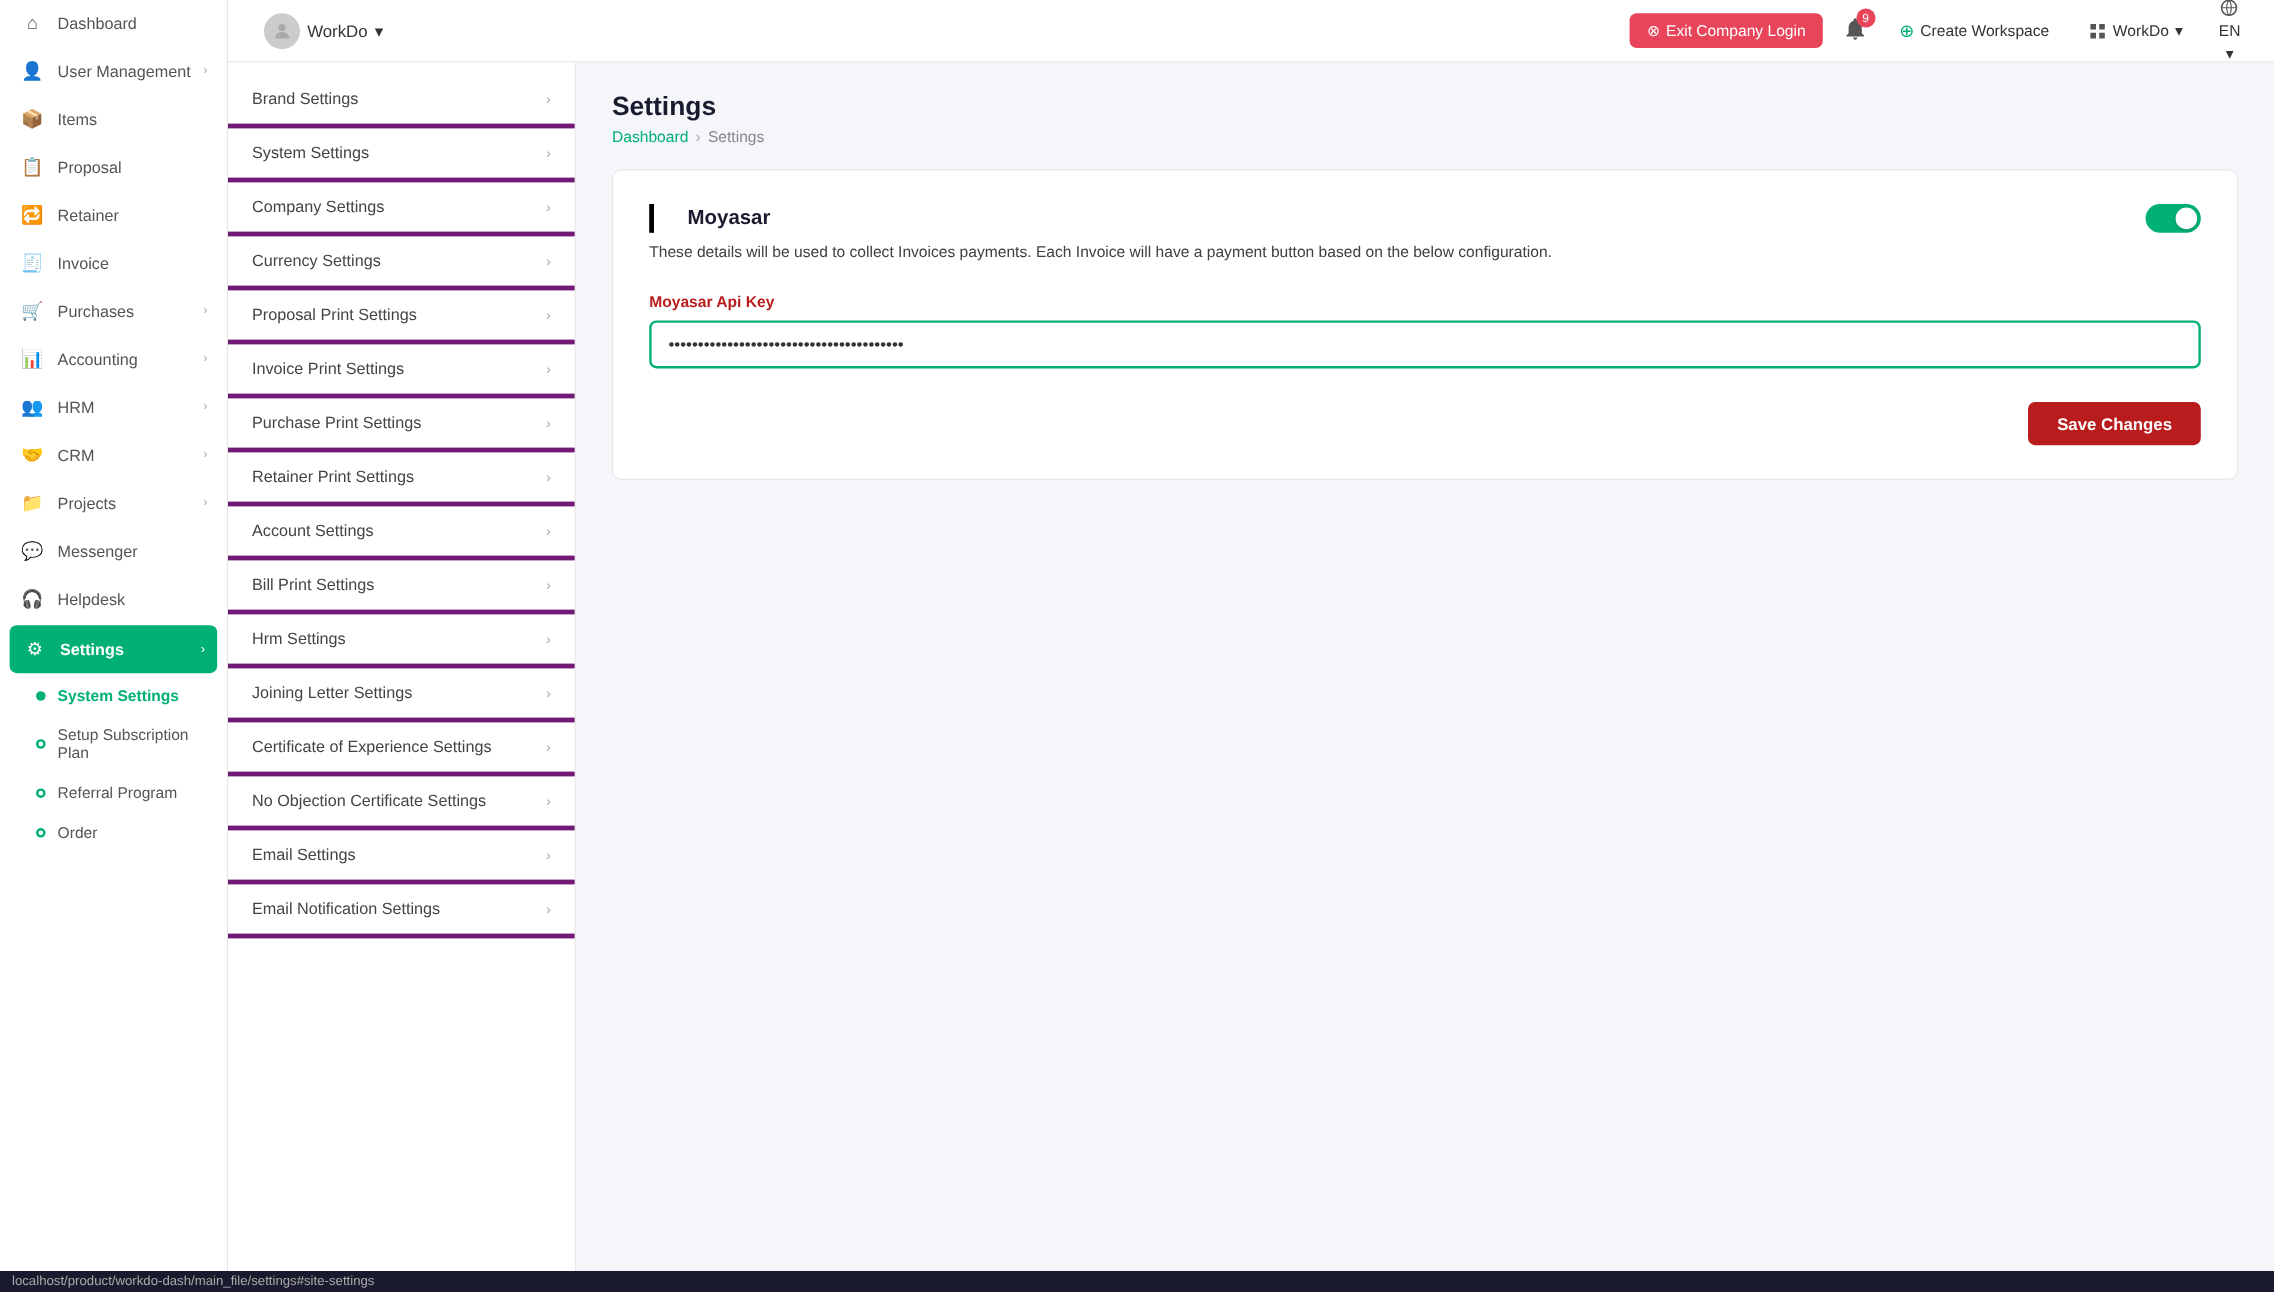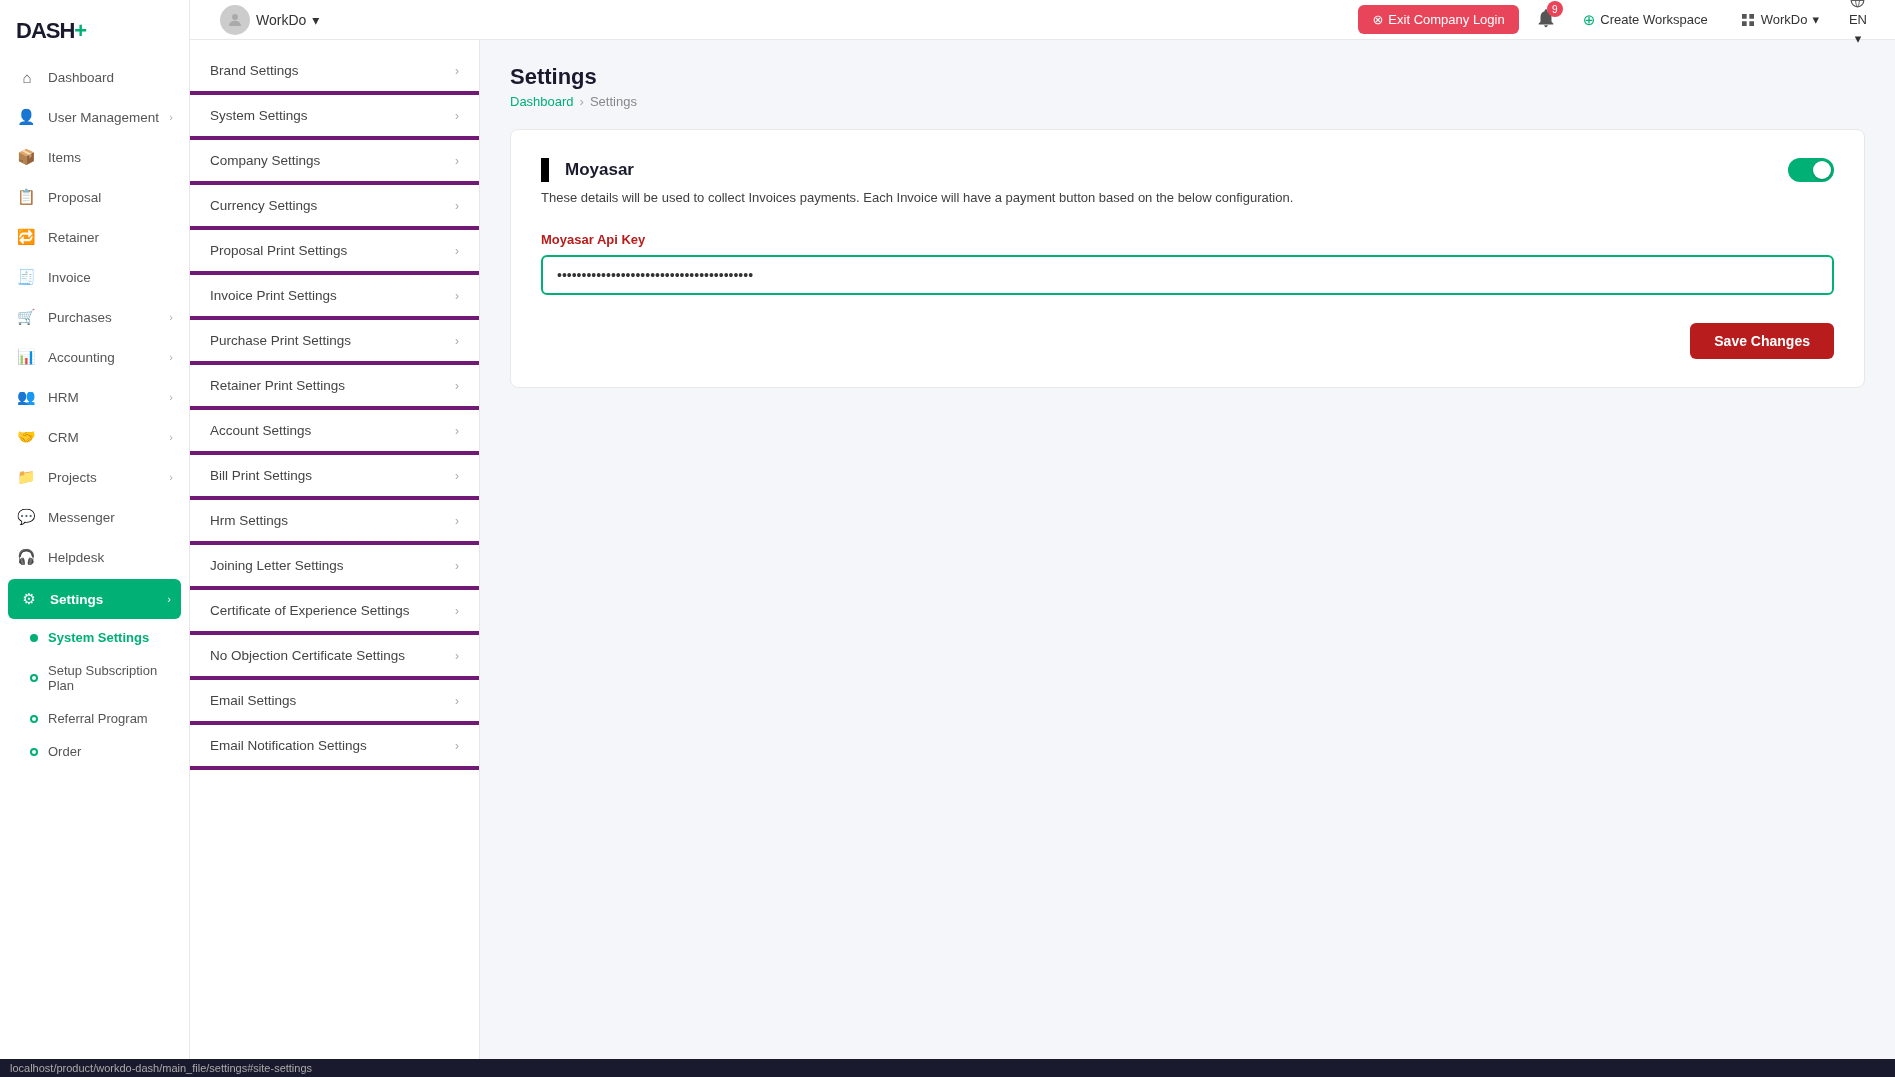--- a/index.html
+++ b/index.html
@@ -26,21 +26,21 @@
     .sub-nav { background: #fff; }
     .sub-nav-item { display: flex; align-items: center; padding: 9px 16px 9px 30px; cursor: pointer; color: #555; font-size: 13px; }
     .sub-nav-item.active-sub { color: #00b074; font-weight: 600; }
     .sub-dot { width: 8px; height: 8px; border-radius: 50%; border: 2px solid #00b074; margin-right: 10px; flex-shrink: 0; }
     .sub-dot-green { background: #00b074; border-color: #00b074; }
 
     
     .main-area { flex: 1; display: flex; flex-direction: column; overflow: hidden; }
 
     
-    .topbar { background: #fff; border-bottom: 1px solid #e8e8e8; display: flex; align-items: center; padding: 0 20px; height: 40px; gap: 12px; justify-content: space-between; }
+    .topbar { background: #fff; border-bottom: 1px solid #e8e8e8; display: flex; align-items: center; padding: 0 20px; height: 52px; gap: 12px; justify-content: space-between; }
     .topbar-left { display: flex; align-items: center; gap: 8px; flex: 1; }
     .company-selector { display: flex; align-items: center; gap: 6px; cursor: pointer; padding: 6px 10px; border-radius: 6px; }
     .company-avatar { width: 30px; height: 30px; border-radius: 50%; background: #ccc; display: flex; align-items: center; justify-content: center; font-size: 12px; color: #666; }
     .company-name { font-size: 14px; font-weight: 500; }
     .topbar-right { display: flex; align-items: center; gap: 12px; }
     .exit-btn { background: #e8445a; color: #fff; border: none; border-radius: 6px; padding: 7px 14px; font-size: 13px; cursor: pointer; display: flex; align-items: center; gap: 5px; }
     .notif-btn { position: relative; cursor: pointer; padding: 4px; }
     .notif-badge { position: absolute; top: -2px; right: -2px; background: #e8445a; color: #fff; border-radius: 50%; width: 16px; height: 16px; font-size: 10px; display: flex; align-items: center; justify-content: center; }
     .topbar-action { display: flex; align-items: center; gap: 5px; cursor: pointer; font-size: 13px; color: #333; padding: 6px 10px; border-radius: 6px; }
     .topbar-action .icon { color: #00b074; font-size: 15px; }
@@ -72,34 +72,31 @@
     .form-input { width: 100%; padding: 10px 14px; border: 2px solid #00b074; border-radius: 6px; font-size: 14px; color: #333; outline: none; background: #fff; }
     .card-footer { display: flex; justify-content: flex-end; margin-top: 28px; }
     .save-btn { background: #b91c1c; color: #fff; border: none; border-radius: 6px; padding: 10px 24px; font-size: 14px; font-weight: 600; cursor: pointer; }
 
     
     .toggle { position: relative; width: 46px; height: 24px; }
     .toggle-slider { position: absolute; top: 0; left: 0; right: 0; bottom: 0; background: #00b074; border-radius: 24px; cursor: pointer; transition: 0.3s; }
     .toggle-slider::before { content: ''; position: absolute; width: 18px; height: 18px; background: #fff; border-radius: 50%; left: 25px; top: 3px; transition: 0.3s; box-shadow: 0 1px 3px rgba(0,0,0,0.2); }
 
     
-    .section-with-border { border-left: 8px solid #000000; padding-left: 16px; margin-bottom: 6px; }
+    .section-with-border { border-left: 4px solid #000000; padding-left: 28px; margin-bottom: 6px; }
 
     
     .status-bar { background: #1a1a2e; color: #aaa; font-size: 11px; padding: 3px 10px; position: fixed; bottom: 0; left: 0; right: 0; z-index: 100; }
   </style>
 </head>
 <body>
 
 <div class="app-container">
 
   <div class="sidebar">
-    <div class="sidebar-logo">
-      <div class="logo-text">DASH<span>+</span></div>
-    </div>
     <nav class="sidebar-nav">
 
     <div class="nav-item">
     <span class="nav-icon">⌂</span>
     <span class="nav-label">Dashboard</span>
 
   </div>
         <div class="nav-item">
     <span class="nav-icon">👤</span>
     <span class="nav-label">User Management</span>

